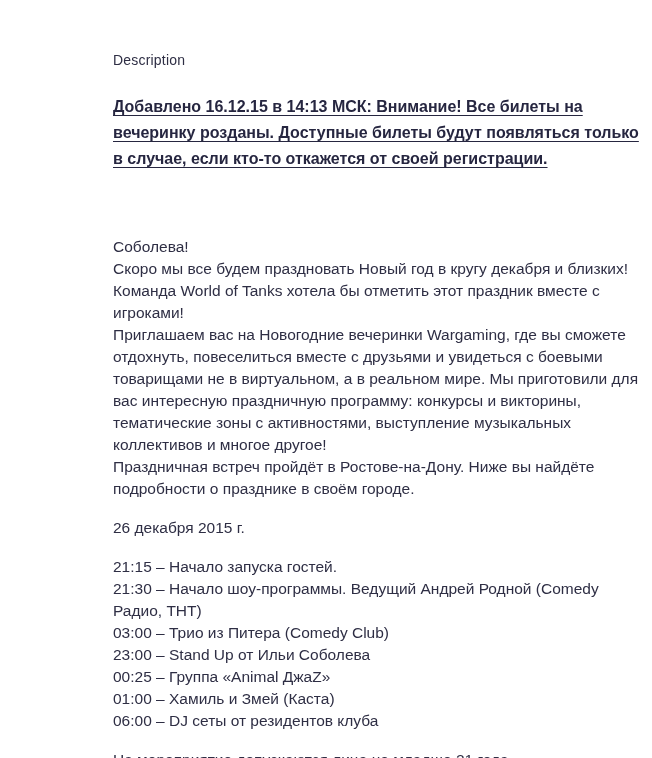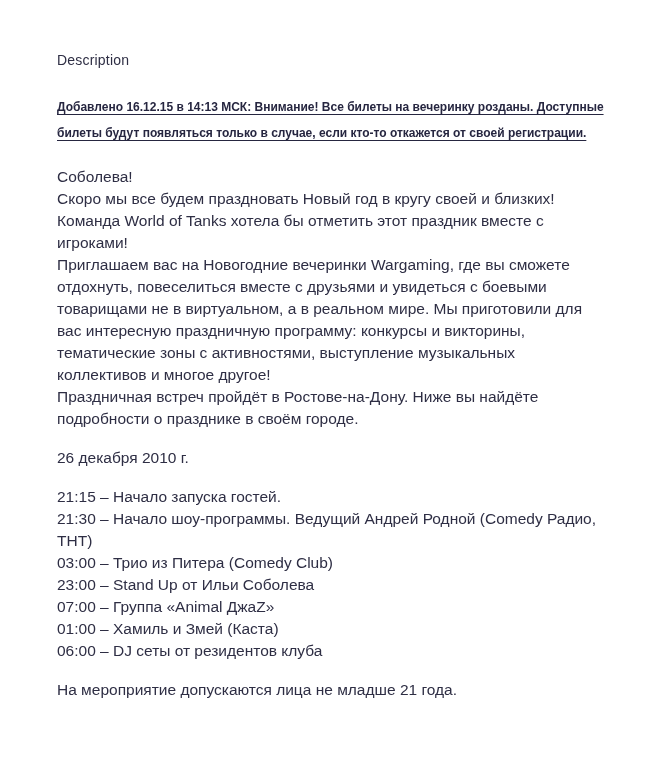--- a/index.html
+++ b/index.html
@@ -8,40 +8,40 @@
     background: #ffffff;
   }
   .page {
     position: relative;
     width: 652px;
     height: 758px;
     box-sizing: border-box;
     background: #ffffff;
     font-family: "Liberation Sans", sans-serif;
     color: #2e2e44;
-    padding: 52px 12px 0 57px;
+    padding: 52px 12px 0 113px;
     overflow: hidden;
   }
   .content {
     max-width: 548px;
   }
   .section-title {
     font-size: 14px;
     font-weight: 400;
     letter-spacing: 0.2px;
     margin: 0 0 26px 0;
     color: #2e2e44;
   }
   .notice {
-    font-size: 12px;
+    font-size: 16px;
     font-weight: 700;
     line-height: 26px;
     text-decoration: underline;
     text-underline-offset: 3px;
-    margin: 0 0 20px 0;
+    margin: 0 0 64px 0;
     color: #262640;
   }
   .body-text {
     font-size: 15.5px;
     line-height: 22px;
   }
   .para {
     margin: 0 0 17px 0;
   }
   .para:last-child {
@@ -56,34 +56,34 @@
 
 <div class="page">
   <div class="content">
 
     <h2 class="section-title">Description</h2>
 
     <p class="notice">Добавлено 16.12.15 в 14:13 МСК: Внимание! Все билеты на вечеринку розданы. Доступные билеты будут появляться только в случае, если кто-то откажется от своей регистрации.</p>
 
     <div class="body-text para">
       <div class="line">Соболева!</div>
-      <div class="line">Скоро мы все будем праздновать Новый год в кругу своей и близких!</div>
+      <div class="line">Скоро мы все будем праздновать Новый год в кругу декабря и близких!</div>
       <div class="line">Команда World of Tanks хотела бы отметить этот праздник вместе с игроками!</div>
       <div class="line">Приглашаем вас на Новогодние вечеринки Wargaming, где вы сможете отдохнуть, повеселиться вместе с друзьями и увидеться с боевыми товарищами не в виртуальном, а в реальном мире. Мы приготовили для вас интересную праздничную программу: конкурсы и викторины, тематические зоны с активностями, выступление музыкальных коллективов и многое другое!</div>
       <div class="line">Праздничная встреч пройдёт в Ростове-на-Дону. Ниже вы найдёте подробности о празднике в своём городе.</div>
     </div>
 
-    <div class="body-text para">26 декабря 2010 г.</div>
+    <div class="body-text para">26 декабря 2015 г.</div>
 
     <div class="body-text para">
       <div class="line">21:15 – Начало запуска гостей.</div>
       <div class="line">21:30 – Начало шоу-программы. Ведущий Андрей Родной (Comedy Радио, ТНТ)</div>
       <div class="line">03:00 – Трио из Питера (Comedy Club)</div>
       <div class="line">23:00 – Stand Up от Ильи Соболева</div>
-      <div class="line">07:00 – Группа «Animal ДжаZ»</div>
+      <div class="line">00:25 – Группа «Animal ДжаZ»</div>
       <div class="line">01:00 – Хамиль и Змей (Каста)</div>
       <div class="line">06:00 – DJ сеты от резидентов клуба</div>
     </div>
 
     <div class="body-text para">На мероприятие допускаются лица не младше 21 года.</div>
 
   </div>
 </div>
 
 </body></html>

